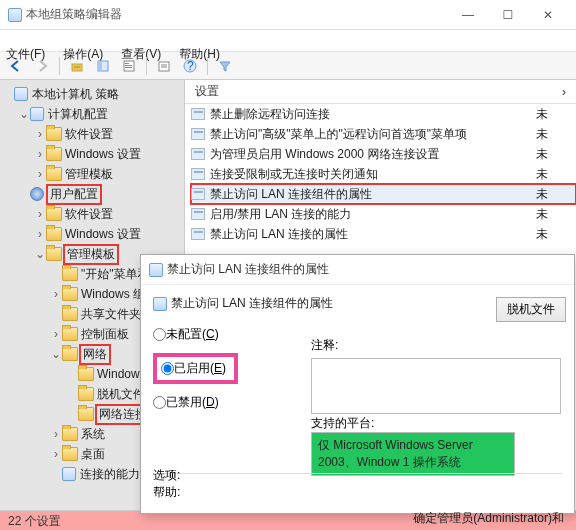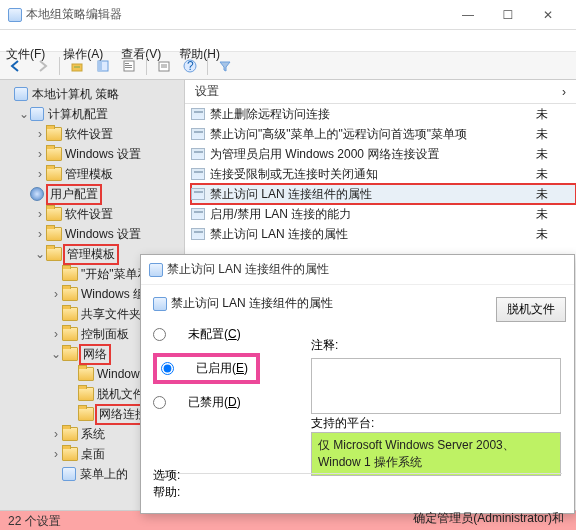--- a/index.html
+++ b/index.html
@@ -54,27 +54,27 @@
 
 
 .dialog { position:absolute; left:140px; top:254px; width:435px; height:260px; background:#fff; border:1px solid #aaa; box-shadow:2px 3px 10px rgba(0,0,0,0.2); }
 .dlg-title { height:30px; display:flex; align-items:center; padding:0 8px; background:#fff; border-bottom:1px solid #eee; }
 .dlg-title .label { flex:1; color:#333; }
 .dlg-body { padding:10px 12px 8px 12px; }
 .dlg-heading { display:flex; align-items:center; margin-bottom:14px; }
 .dlg-prevbtn-wrap { position:absolute; right:8px; top:42px; }
 .wbtn { border:1px solid #adadad; background:linear-gradient(#f7f7f7,#e7e7e7); padding:3px 10px; font-size:12px; }
 .radios { display:flex; flex-direction:column; gap:10px; margin-top:2px; }
-.radio { display:flex; align-items:center; gap:22px; }
+.radio { display:flex; align-items:center; gap:0; }
 .radio input { width:13px; height:13px; }
 .radio-hl { border:4px solid #ec4899; padding:3px 8px 3px 4px; width:fit-content; }
 .comment-sec { position:absolute; left:170px; top:82px; }
 .comment-box { width:250px; height:56px; border:1px solid #bbb; background:#fff; margin-top:4px; }
 .platform-sec { position:absolute; left:170px; top:160px; }
-.platform-box { width:250px; height:44px; border:1px solid #bbb; background:#bef264; padding:4px 6px; color:#222; line-height:1.4; }
+.platform-box { width:204px; height:44px; border:1px solid #bbb; background:#22c55e; padding:4px 6px; color:#222; line-height:1.4; }
 .dlg-divider { position:absolute; left:12px; right:12px; top:218px; height:1px; background:#ddd; }
 .dlg-footer { position:absolute; left:12px; bottom:12px; right:12px; display:flex;flex-direction:column; }
 .dlg-footer .lab { flex:0 0 auto; margin-right:180px; }
 .dlg-desc { position:absolute; right:10px; bottom:-14px; color:#222; white-space:nowrap; }
 
 .u { text-decoration:underline; }
 </style>
 </head>
 <body>
 
@@ -284,21 +284,21 @@
                       <div class="node">
                         <span class="expander">›</span>
                         <span class="ficon"></span>
                         <span class="label">桌面</span>
                       </div>
                     </li>
                   <li>
                       <div class="node">
                         <span class="spacer"></span>
                         <span class="gicon"></span>
-                        <span class="label">菜单上的</span>
+                        <span class="label">连接的能力</span>
                       </div>
                     </li>
                 </ul>
               </li>
             </ul>
           </li>
         </ul>
       </li>
     </ul>
   </div>

